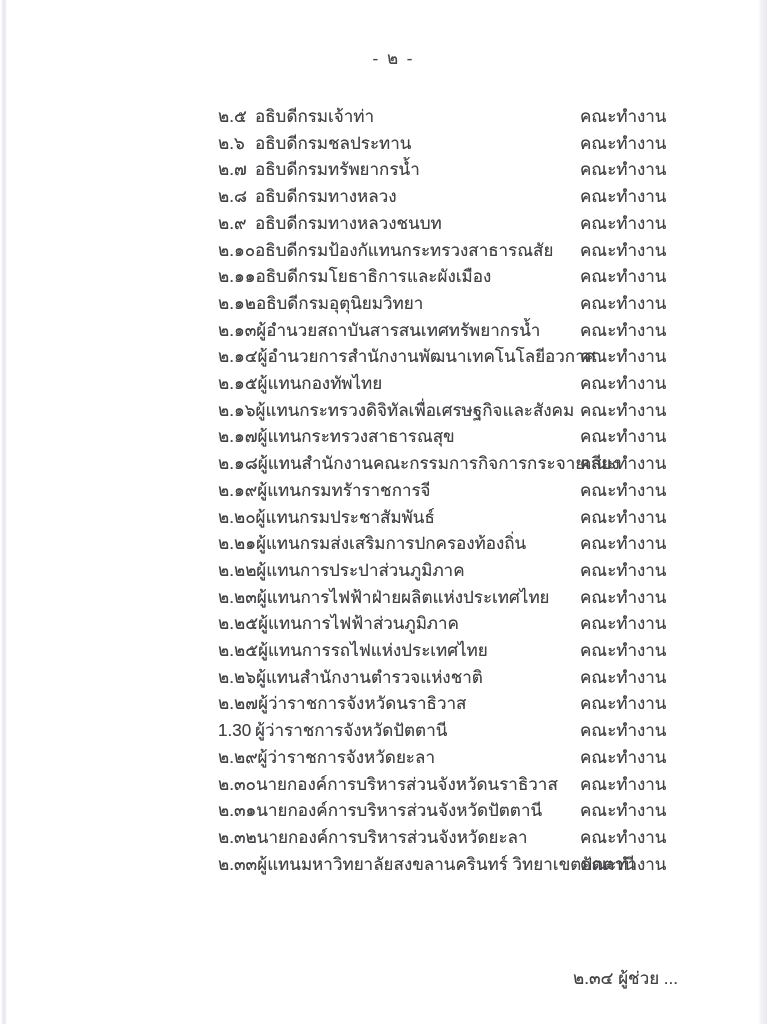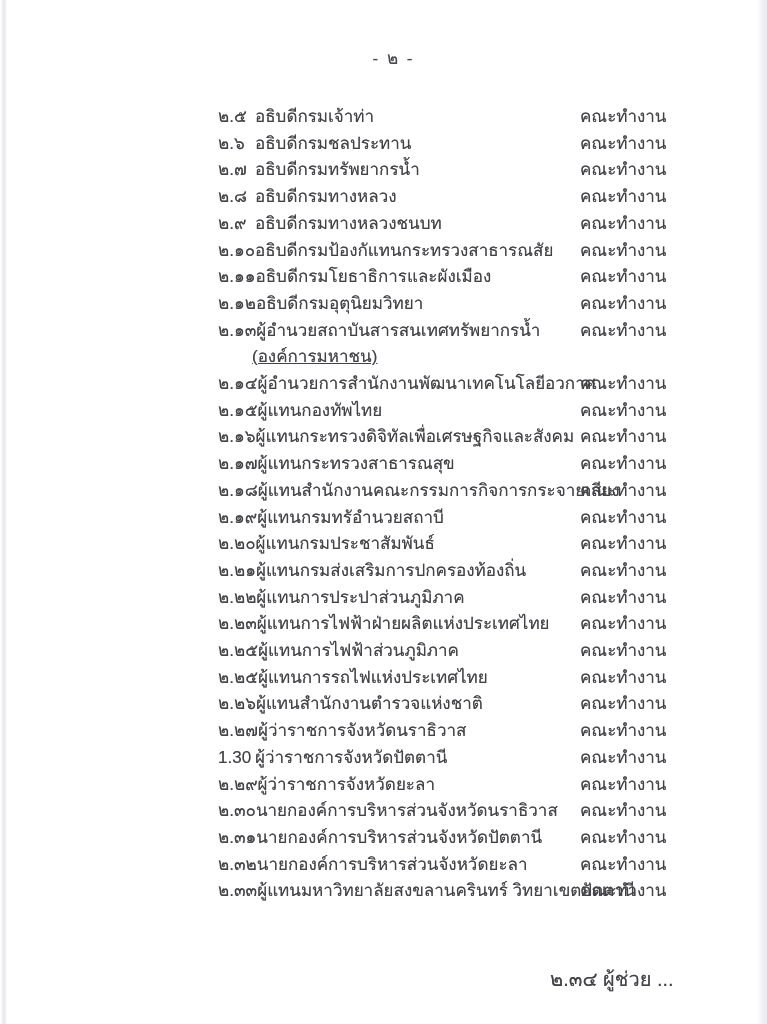--- a/index.html
+++ b/index.html
@@ -66,23 +66,23 @@
     margin-left: 34px;
   }
   .entry .role {
     position: absolute;
     left: 362px;
     top: 0;
     white-space: nowrap;
   }
   .continuation {
     position: absolute;
-    left: 550px;
+    left: 573px;
     top: 966px;
-    font-size: 20px;
+    font-size: 17px;
     line-height: 26.7px;
     white-space: nowrap;
   }
   .txt {
     text-shadow: 0 0 0.5px rgba(70,70,75,0.55);
   }
 </style>
 </head>
 <body>
 
@@ -137,21 +137,20 @@
 
   <div class="entry">
     <span class="no txt">๒.๑๒</span><span class="name txt">อธิบดีกรมอุตุนิยมวิทยา</span>
     <span class="role txt">คณะทำงาน</span>
     
   </div>
 
   <div class="entry">
     <span class="no txt">๒.๑๓</span><span class="name txt">ผู้อำนวยสถาบันสารสนเทศทรัพยากรน้ำ</span>
     <span class="role txt">คณะทำงาน</span>
-    <div class="name2 txt">(องค์การมหาชน)</div>
   </div>
 
   <div class="entry">
     <span class="no txt">๒.๑๔</span><span class="name txt">ผู้อำนวยการสำนักงานพัฒนาเทคโนโลยีอวกาศ</span>
     <span class="role txt">คณะทำงาน</span>
   </div>
 
   <div class="entry">
     <span class="no txt">๒.๑๕</span><span class="name txt">ผู้แทนกองทัพไทย</span>
     <span class="role txt">คณะทำงาน</span>
@@ -169,21 +168,21 @@
     <span class="role txt">คณะทำงาน</span>
     
   </div>
 
   <div class="entry">
     <span class="no txt">๒.๑๘</span><span class="name txt">ผู้แทนสำนักงานคณะกรรมการกิจการกระจายเสียง</span>
     <span class="role txt">คณะทำงาน</span>
   </div>
 
   <div class="entry">
-    <span class="no txt">๒.๑๙</span><span class="name txt">ผู้แทนกรมทรัอำนวยสถาบี</span>
+    <span class="no txt">๒.๑๙</span><span class="name txt">ผู้แทนกรมทรัาราชการจี</span>
     <span class="role txt">คณะทำงาน</span>
     
   </div>
 
   <div class="entry">
     <span class="no txt">๒.๒๐</span><span class="name txt">ผู้แทนกรมประชาสัมพันธ์</span>
     <span class="role txt">คณะทำงาน</span>
     
   </div>
 

